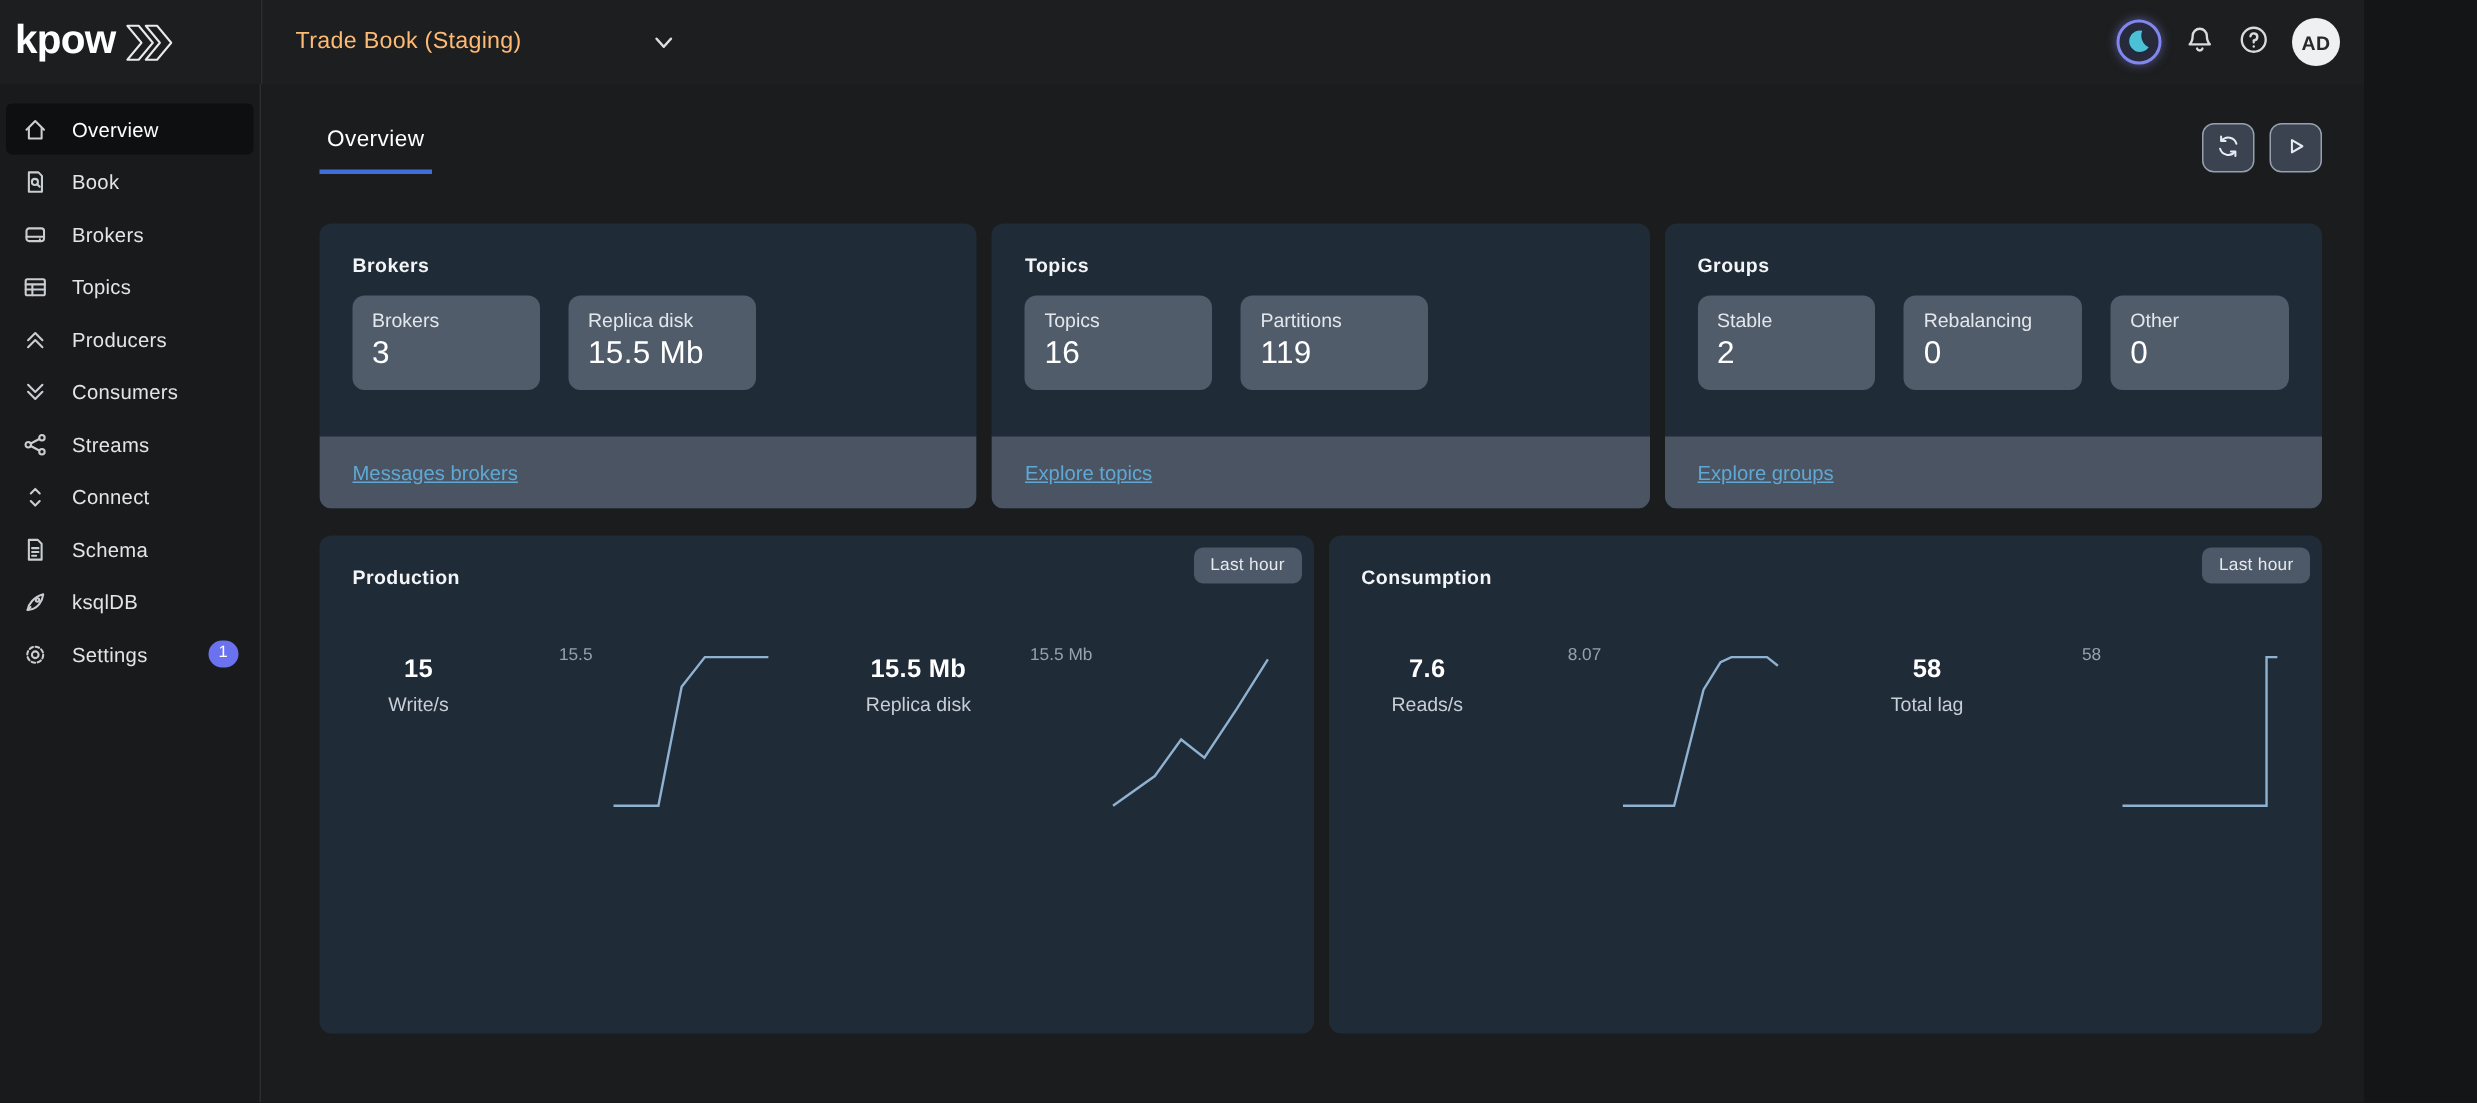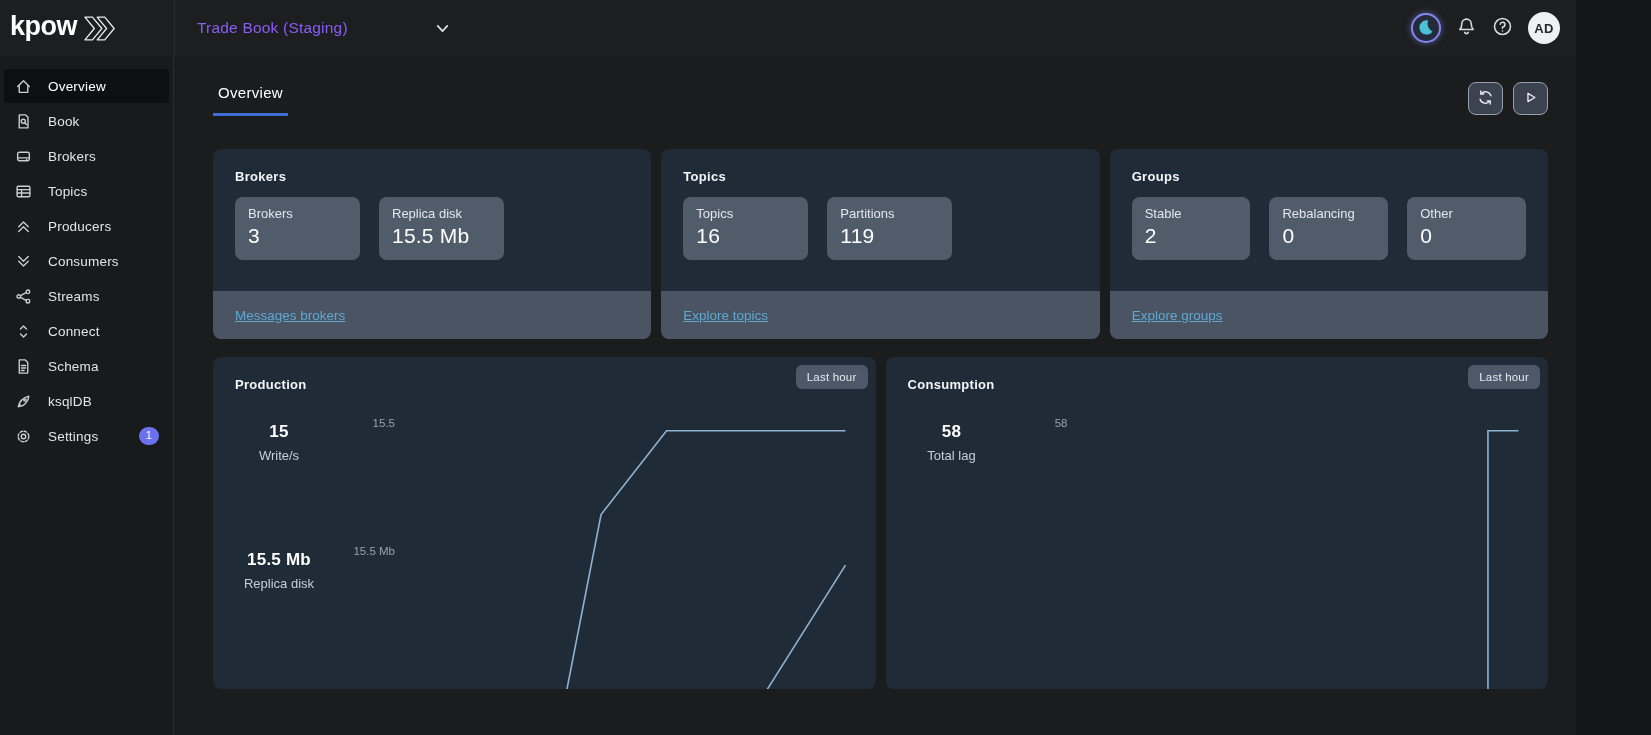--- a/index.html
+++ b/index.html
@@ -16,21 +16,21 @@
   .topbar {
     height:56px; flex:none; display:flex; align-items:center;
     background:var(--topbar-bg); padding:0 16px 0 10px; position:relative;
   }
   .logo-area { width:164px; flex:none; display:flex; align-items:center; gap:6px; cursor:pointer; }
   .logo-text { font-size:27px; font-weight:bold; color:#fff; letter-spacing:-0.5px; line-height:1; padding-bottom:4px;}
   .logo-mark svg { width:34px; height:25px; display:block; }
   .logo-mark svg path { fill:none; stroke:#e8eaec; stroke-width:1.4; stroke-linejoin:round; }
   .topbar-divider { width:1px; height:56px; background:#2a2c2e; margin-right:22px; }
   .env { display:flex; align-items:center; gap:86px; cursor:pointer; }
-  .env-label { font-size:15.5px; color:#8b5cf6; letter-spacing:0.2px; }
+  .env-label { font-size:15.5px; color:#fdba74; letter-spacing:0.2px; }
   .env .chev svg { width:17px; height:17px; display:block; }
   .env .chev svg path { fill:none; stroke:#dcdfe2; stroke-width:1.6; stroke-linecap:round; stroke-linejoin:round; }
   .topbar-right { margin-left:auto; display:flex; align-items:center; gap:15px; }
   .theme-btn {
     width:30px; height:30px; border-radius:50%; border:2px solid var(--ring);
     background:#262a3b; box-shadow:0 0 7px rgba(130,135,240,.55);
     display:flex; align-items:center; justify-content:center; cursor:pointer; padding:0;
   }
   .theme-btn svg { width:20px; height:20px; }
   .theme-btn svg path { fill:var(--moon); stroke:#1d2a44; stroke-width:0.8; }
@@ -94,21 +94,21 @@
     background:var(--footer-bg); display:flex; align-items:center; padding-left:22px;
   }
   .card-footer a { color:var(--link); font-size:13.5px; text-decoration:underline; cursor:pointer; }
 
   .charts-row { display:flex; gap:10px; margin-top:18px; }
   .chart-card { height:332px; }
   .time-badge {
     position:absolute; top:8px; right:8px; background:#4d5868; color:#e6eaef;
     font-size:11.5px; padding:6px 11px; border-radius:6px; letter-spacing:0.2px;
   }
-  .chart-rows { margin-top:30px; display:flex; flex-direction:column; gap:52px; padding:0 30px 0 18px; }
+  .chart-rows { margin-top:44px; display:flex; flex-direction:row; gap:52px; padding:0 30px 0 18px; }
   .chart-row { display:grid; grid-template-columns:96px 66px 1fr; column-gap:8px; height:76px; }
   .metric { text-align:center; padding-top:0; }
   .metric-value { font-size:17px; font-weight:600; color:#fff; letter-spacing:0.2px; }
   .metric-name { font-size:13px; color:#c7ced6; margin-top:6px; }
   .bounds {
     display:flex; flex-direction:column; justify-content:space-between; align-items:flex-end;
     font-size:11.5px; color:#98a2ac; padding-right:6px; margin:-5px 0;
   }
   .spark { width:100%; height:100%; display:block; overflow:visible; }
   .spark polyline { fill:none; stroke:var(--spark); stroke-width:1.6; }
@@ -390,20 +390,33 @@
             </div>
           </div>
         </article>
 
         <article class="card chart-card">
           <span class="time-badge">Last hour</span>
           <h3 class="card-title">Consumption</h3>
           <div class="chart-rows">
             <div class="chart-row">
               <div class="metric">
+                <div class="metric-value">7.6</div>
+                <div class="metric-name">Reads/s</div>
+              </div>
+              <div class="bounds">
+                <span>8.07</span>
+
+              </div>
+              <svg class="spark" viewBox="0 0 100 100" preserveAspectRatio="none">
+                  <polyline points="0.00,98.00 33.00,98.00 52.00,23.06 63.00,5.21 70.00,2.00 93.00,2.00 100.00,7.59" vector-effect="non-scaling-stroke"></polyline>
+                </svg>
+            </div>
+            <div class="chart-row">
+              <div class="metric">
                 <div class="metric-value">58</div>
                 <div class="metric-name">Total lag</div>
               </div>
               <div class="bounds">
                 <span>58</span>
 
               </div>
               <svg class="spark" viewBox="0 0 100 100" preserveAspectRatio="none">
                   <polyline points="0.00,98.00 93.00,98.00 93.00,2.00 100.00,2.00" vector-effect="non-scaling-stroke"></polyline>
                 </svg>

